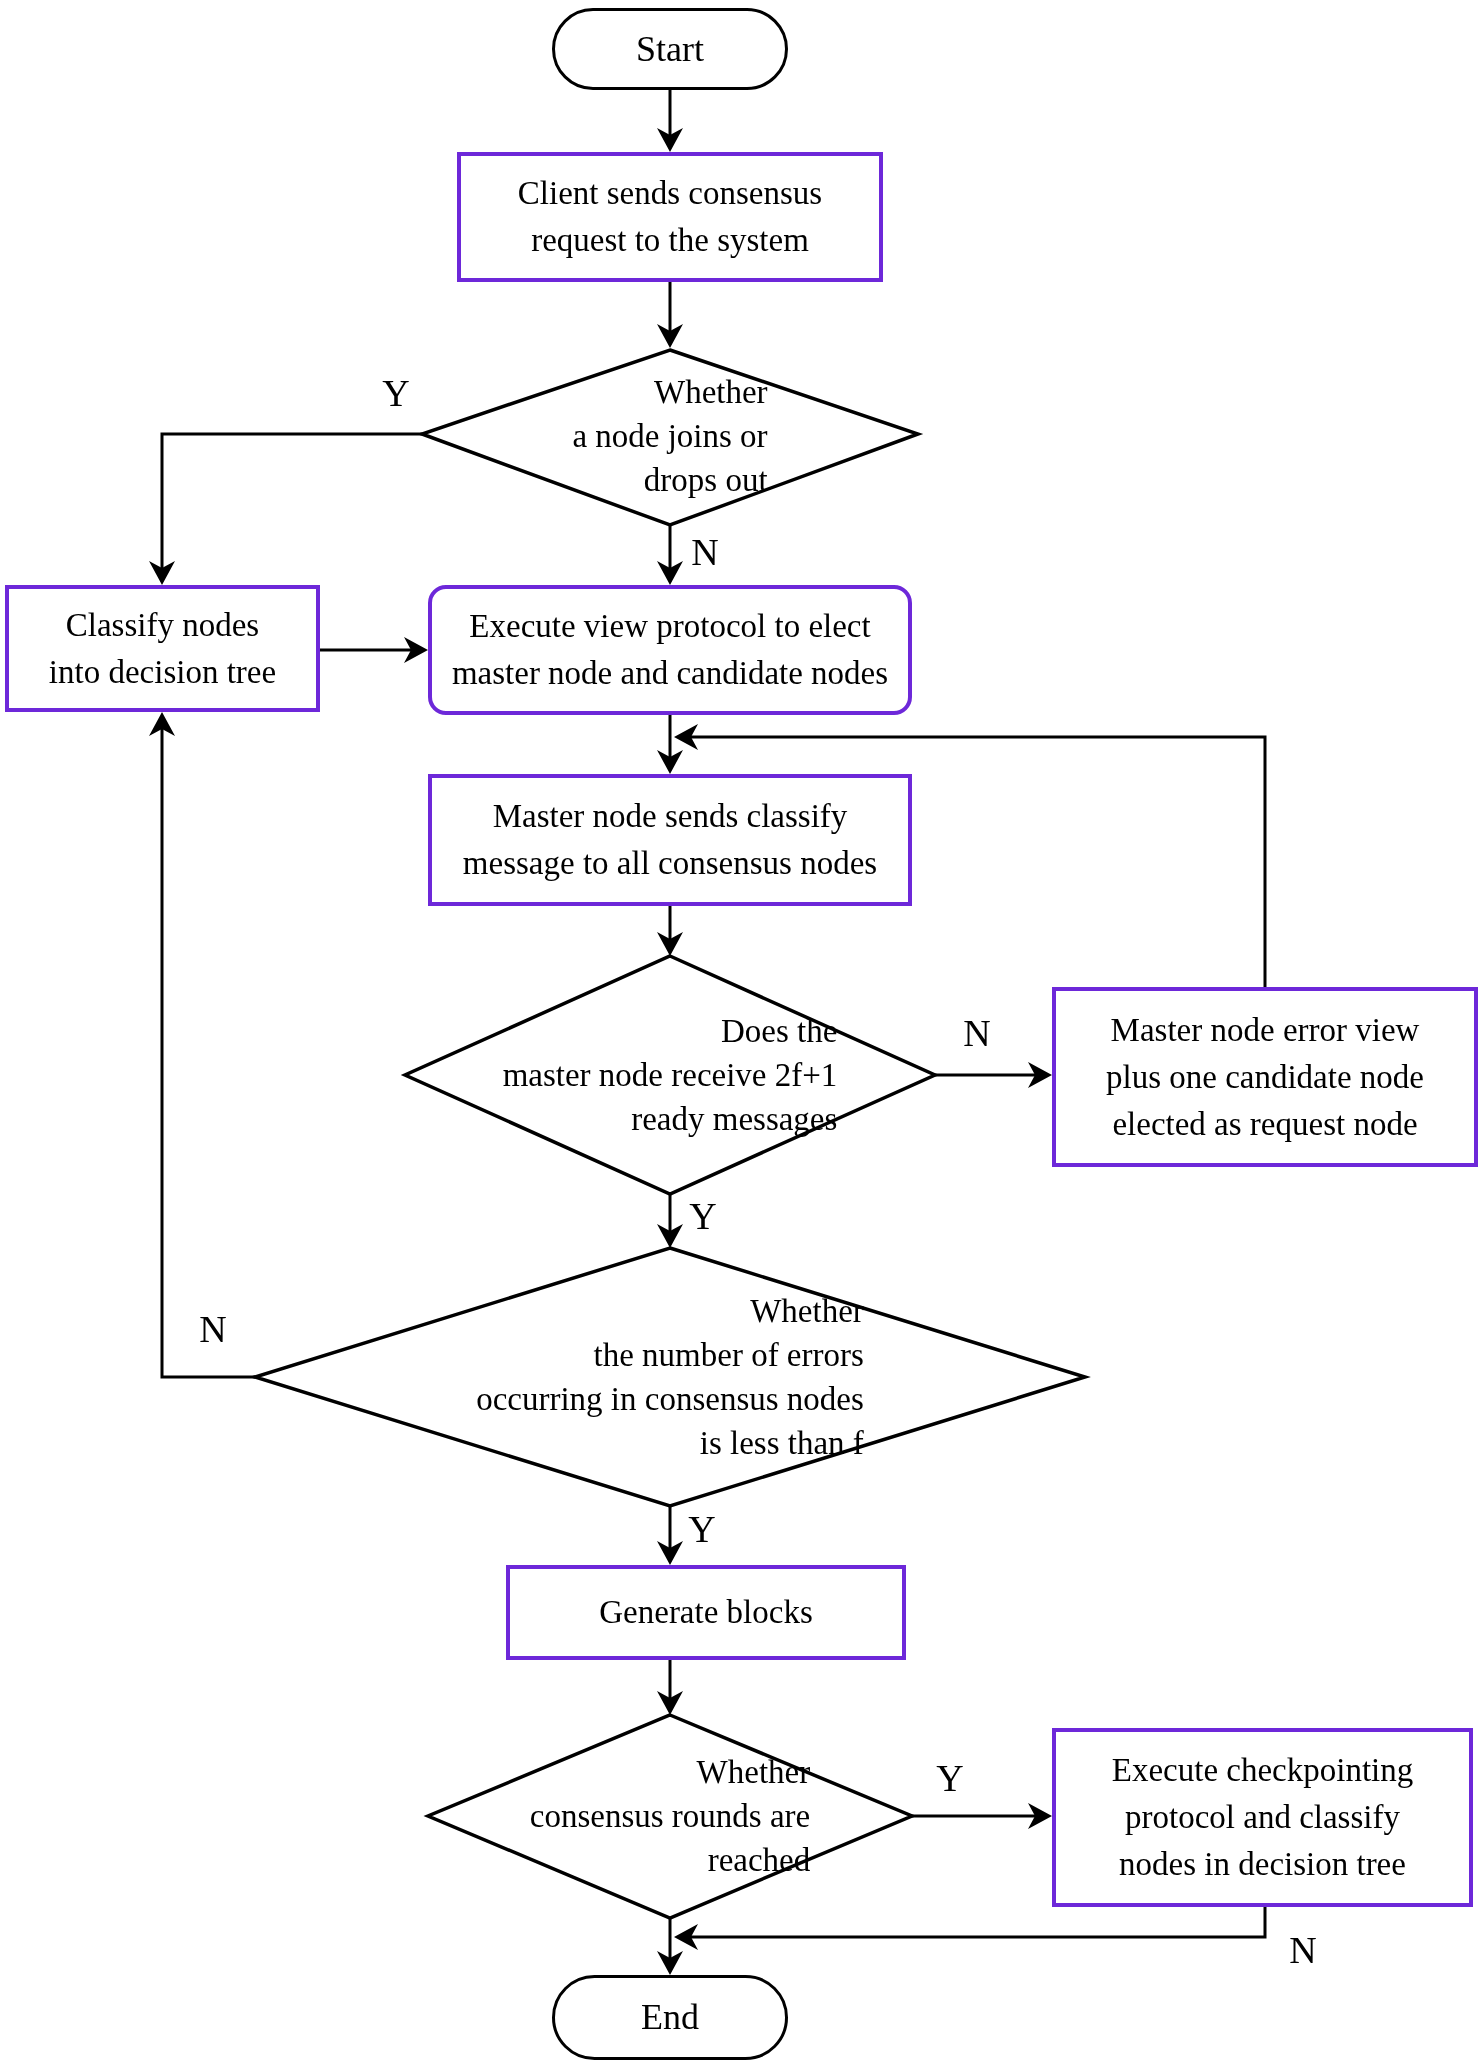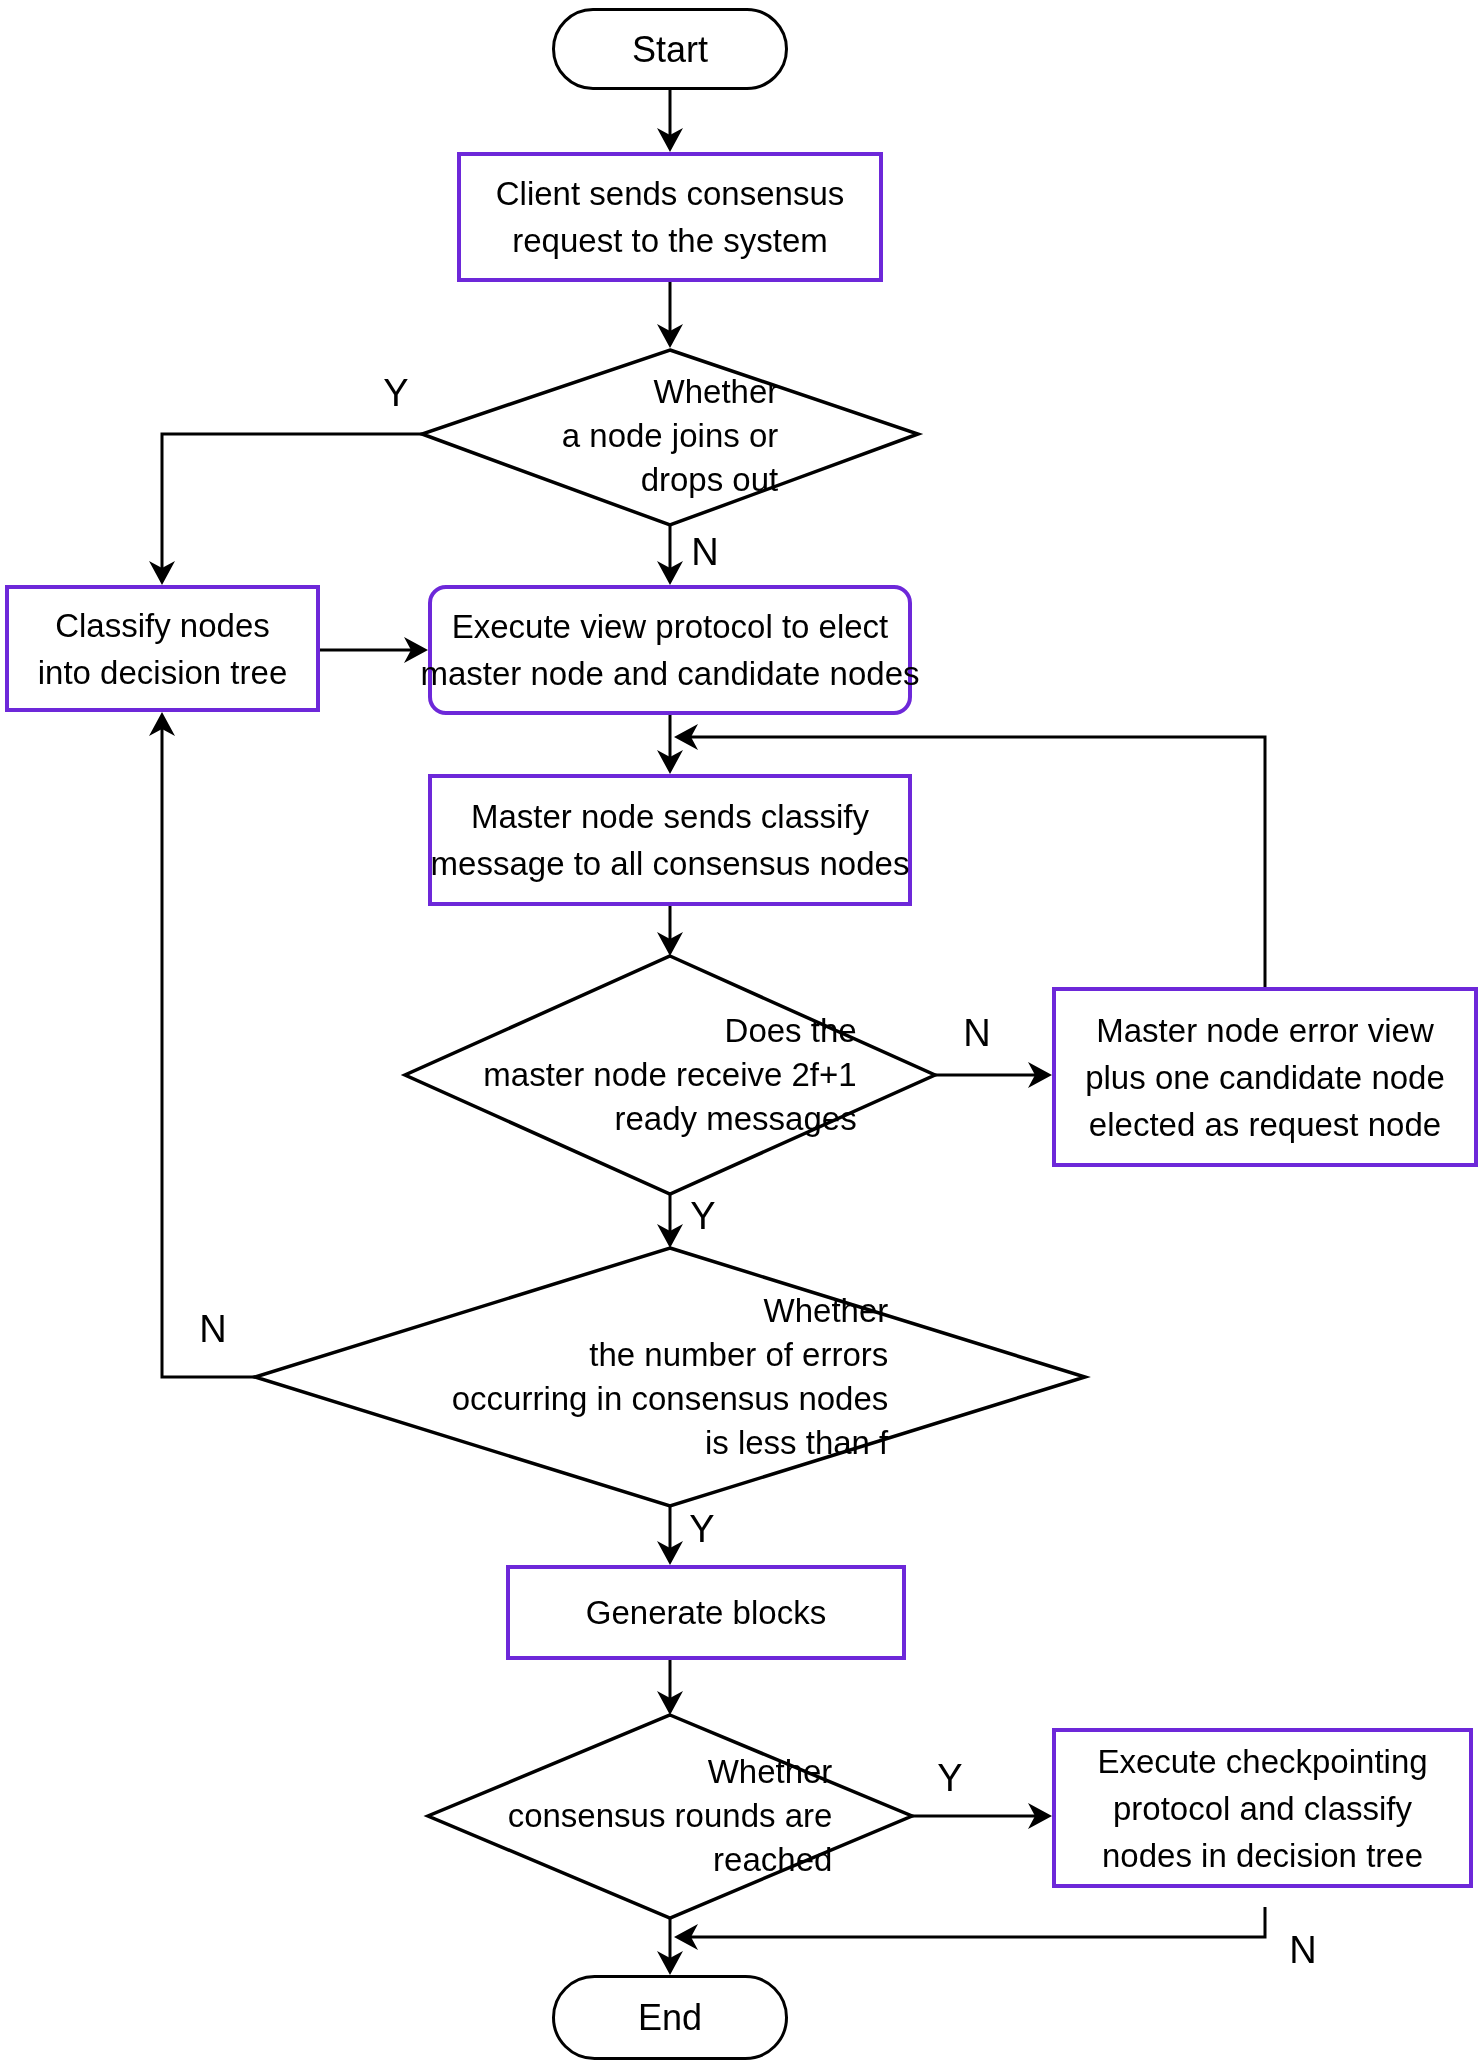--- a/index.html
+++ b/index.html
@@ -1,18 +1,18 @@
 <!DOCTYPE html>
 <html><head>
 <meta charset="utf-8">
 <style>
   html,body{margin:0;padding:0;background:#ffffff;}
   .canvas{
     position:relative;width:1482px;height:2072px;background:#ffffff;
-    font-family:Liberation Sans, sans-serif;color:#000;overflow:hidden;
+    font-family:Liberation Serif, serif;color:#000;overflow:hidden;
   }
   .edges{position:absolute;left:0;top:0;}
   .node{
     position:absolute;display:flex;flex-direction:column;justify-content:center;
     align-items:center;text-align:center;box-sizing:border-box;background:#ffffff;
   }
   .box{border:4px solid #6d28d9;}
   .pill{border:3px solid #000;border-radius:46px;}
   .ln{font-size:33px;line-height:47px;white-space:nowrap;}
   .pill .ln{font-size:36px;}
@@ -104,21 +104,21 @@
   <div class="node box" style="left:1052px;top:987px;width:426px;height:180px;">
     <div class="ln">Master node error view</div>
     <div class="ln">plus one candidate node</div>
     <div class="ln">elected as request node</div>
   </div>
 
   <div class="node box" style="left:470px;top:1565px;width:400px;height:95px;margin-left:36px;">
     <div class="ln">Generate blocks</div>
   </div>
 
-  <div class="node box" style="left:1052px;top:1728px;width:421px;height:160px;">
+  <div class="node box" style="left:1052px;top:1728px;width:421px;height:179px;">
     <div class="ln">Execute checkpointing</div>
     <div class="ln">protocol and classify</div>
     <div class="ln">nodes in decision tree</div>
   </div>
 
   <div class="node pill" style="left:552px;top:1975px;width:236px;height:85px;">
     <div class="ln">End</div>
   </div>
 
   <div class="dlbl" style="left:670px;top:436px;">

